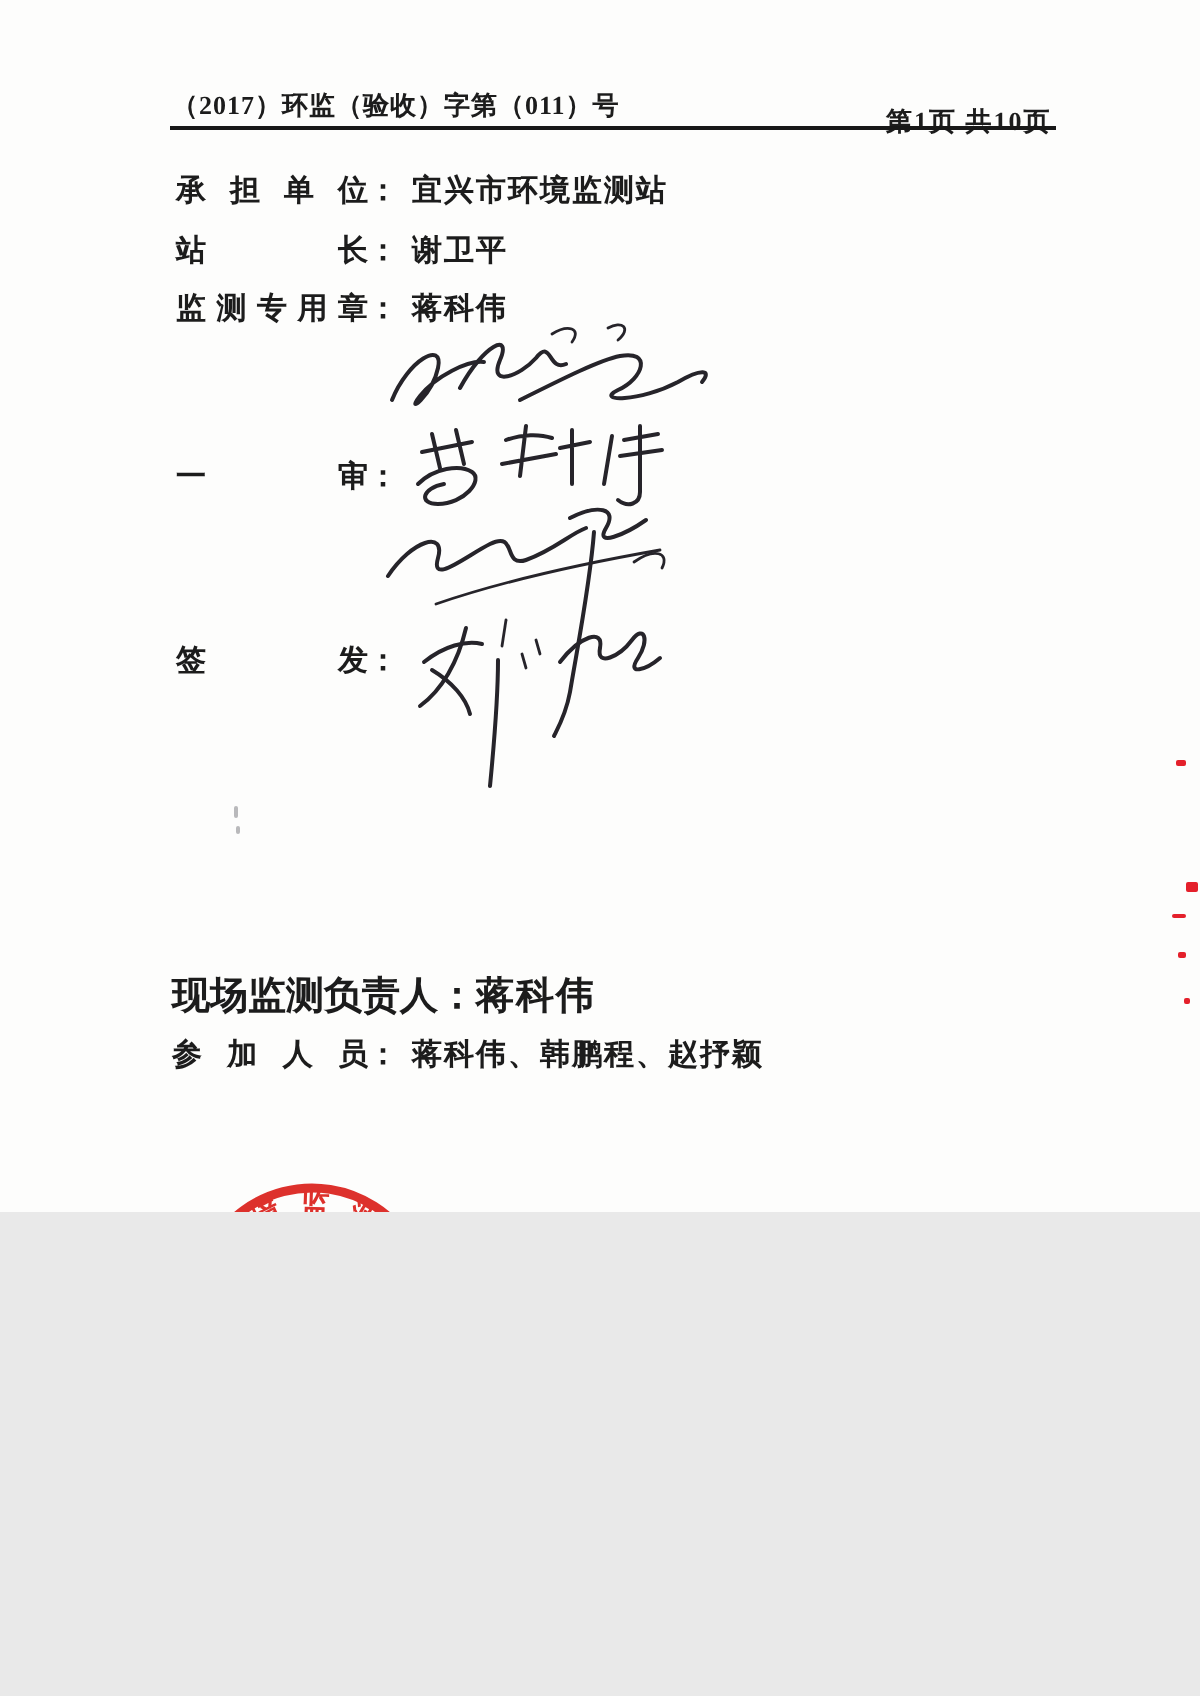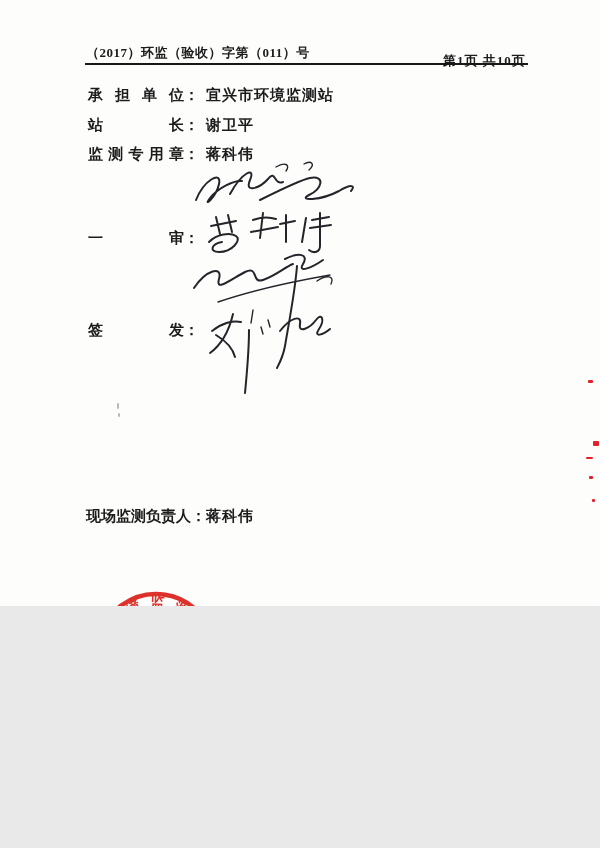--- a/index.html
+++ b/index.html
@@ -86,22 +86,25 @@
   <svg class="sig" style="left:202px;top:300px" width="138" height="100" viewBox="0 0 138 100">
     <path d="M10,31 C20,23 31,20 39,22"></path>
     <path d="M31,14 C27,31 19,45 8,53"></path>
     <path d="M14,35 C24,41 31,49 33,57"></path>
     <path class="thin" d="M49,23 L51,10"></path>
     <path d="M47,30 C47,52 45,72 43,93"></path>
     <path class="thin" d="M59,27 L61,34 M66,20 L68,27"></path>
     <path d="M78,31 C88,18 100,14 98,24 C96,34 108,28 114,20 C120,12 123,20 117,29 C111,38 121,35 128,29"></path>
   </svg>
 
-  <div class="s-row" style="top:507px;font-size:15px">
+  <div class="s-row" style="top:485px;font-size:19px">
     <span>现场监测负责人</span><span>：</span><span style="letter-spacing:1px">蒋科伟</span>
+  </div>
+  <div class="s-row" style="top:518px;font-size:15px">
+    <span class="f-label" style="width:98px">参加人员</span><span>：</span><span style="margin-left:7px;letter-spacing:1px">蒋科伟、韩鹏程、赵抒颖</span>
   </div>
 
   <div class="s-row" style="top:610px">宜兴市环境监测站</div>
   <div class="s-row" style="top:643px">
     <span>电话</span><span>：</span><span class="serif-num">0510—87992631</span>
   </div>
   <div class="s-row" style="top:675px">
     <span>邮编</span><span>：</span><span class="serif-num">214206</span>
   </div>
 

